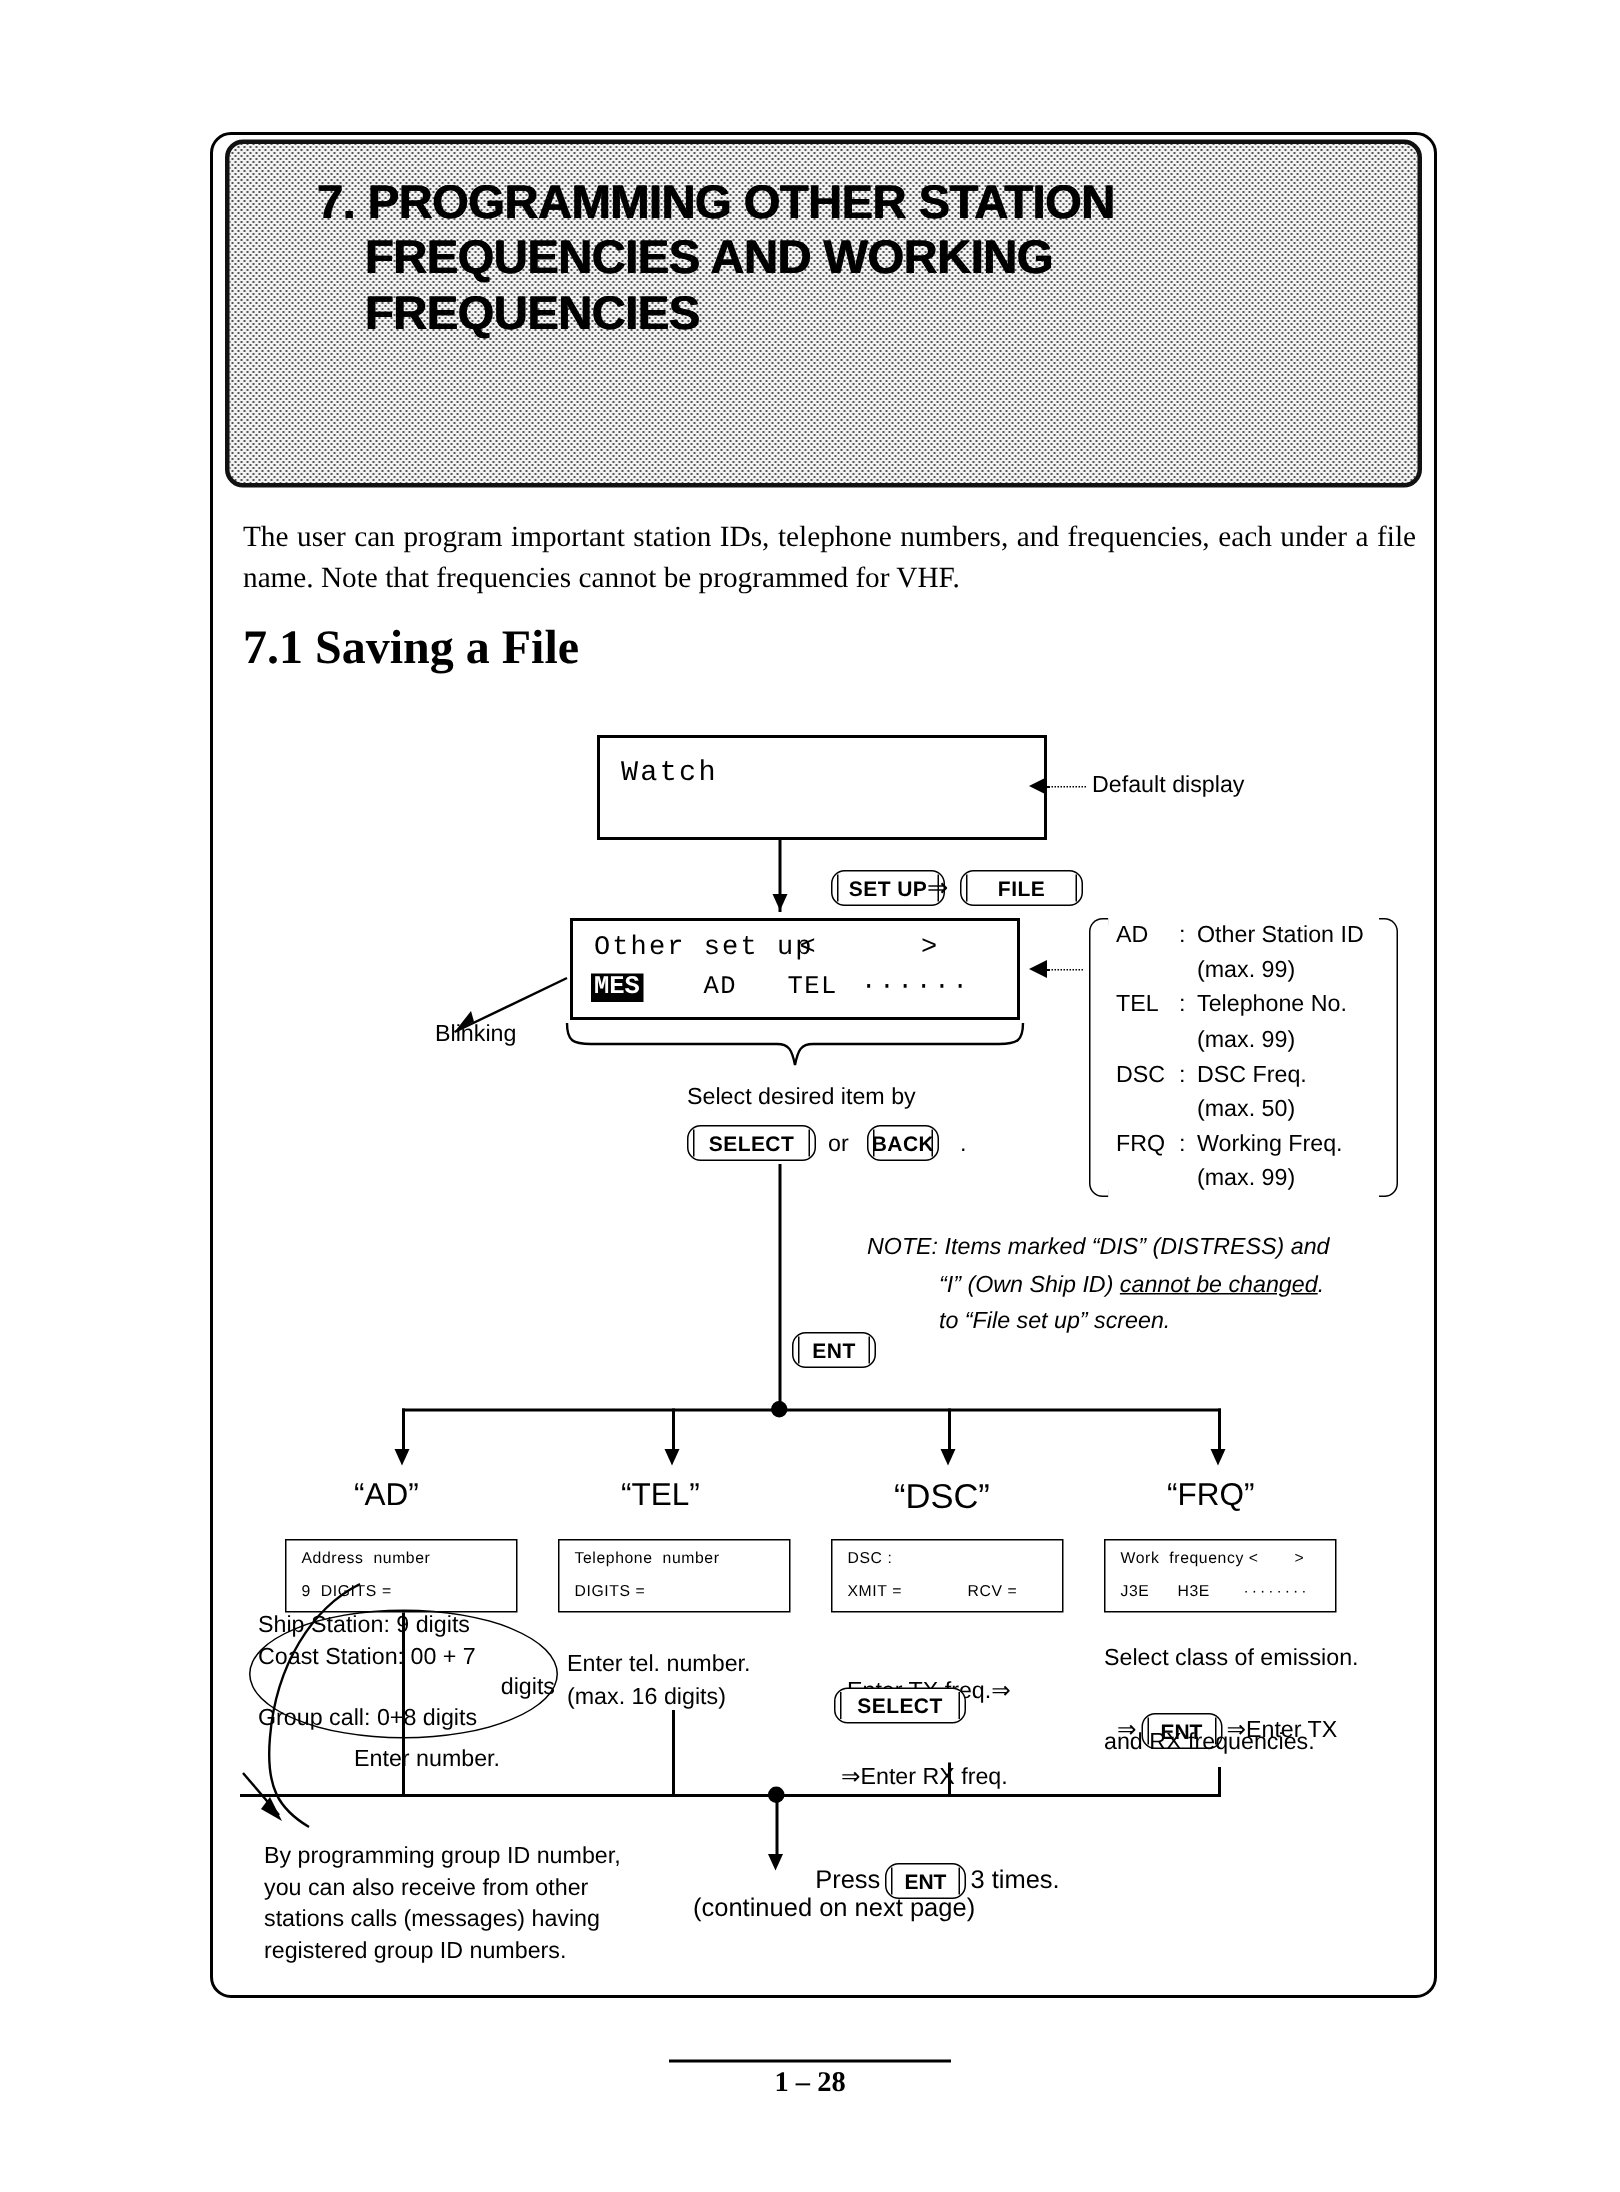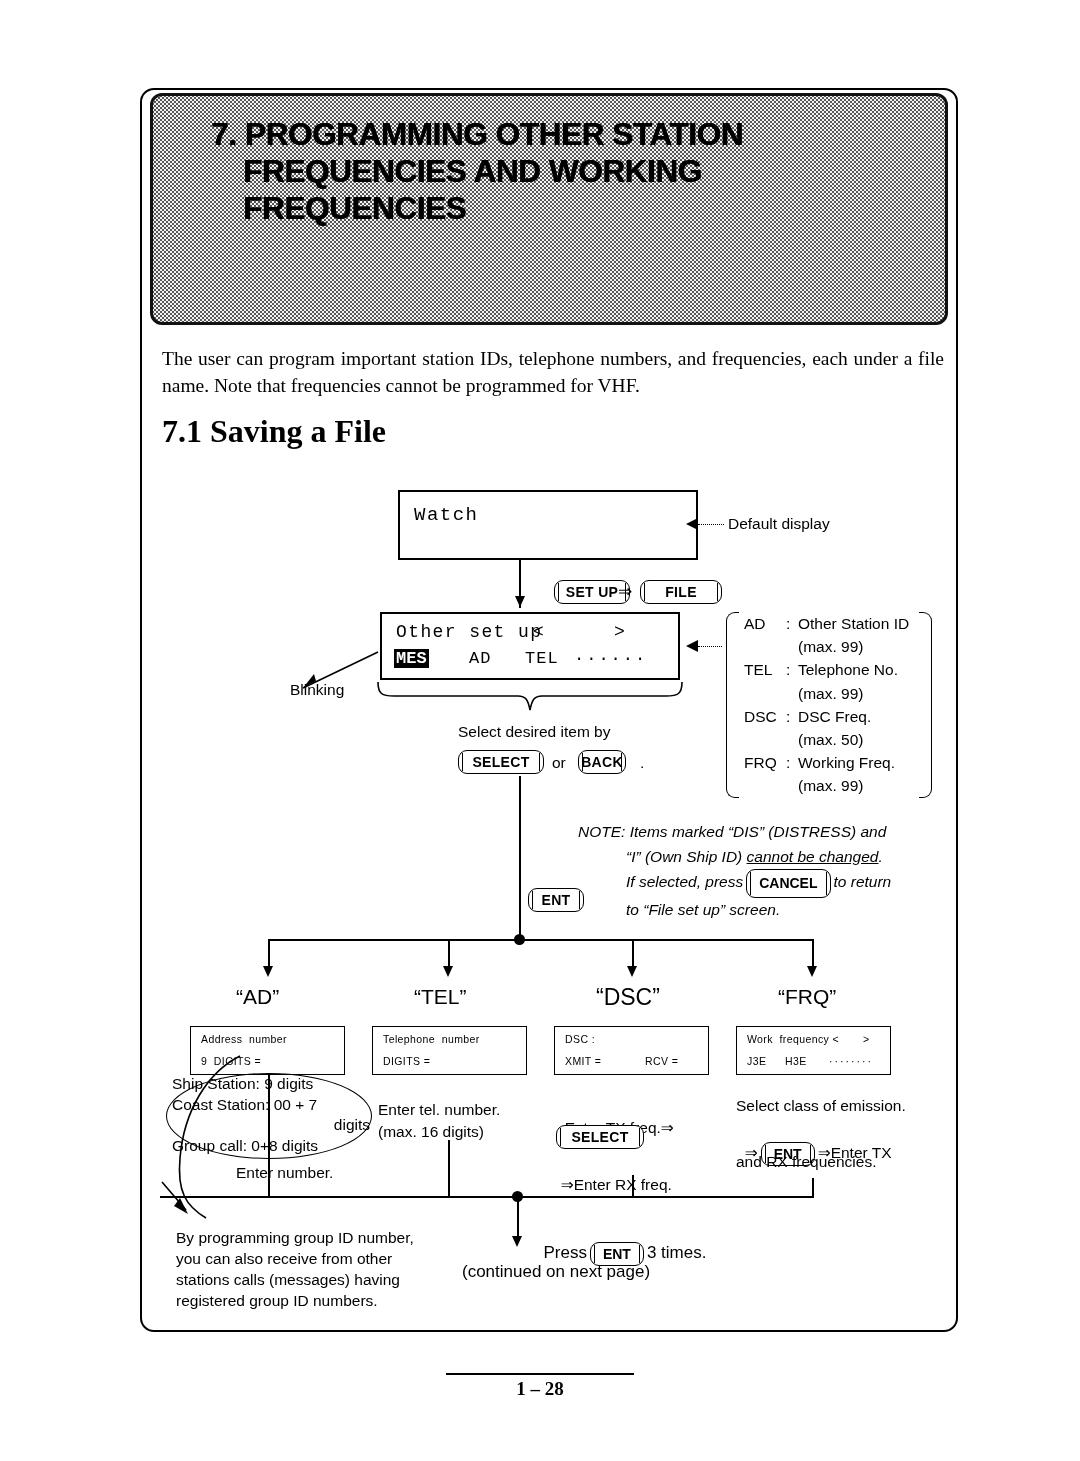--- a/index.html
+++ b/index.html
@@ -250,23 +250,20 @@
 <div class="key" style="left:528px;top:888px;width:56px;height:24px;">ENT</div>
 
 <div id="note">
   <div>
     <span>NOTE:</span>
     <span>Items marked “DIS” (DISTRESS) and</span>
   </div>
   <div class="hang">
     <span>“I” (Own Ship ID) </span><span class="udl">cannot be changed</span><span>.</span>
   </div>
-  <div class="hang">
-    <span>If selected, press</span><span class="key-inline">CANCEL</span><span>to return</span>
-  </div>
   <div class="hang">to “File set up” screen.</div>
 </div>
 
 <div class="hline" style="left:268px;top:939px;width:546px;"></div>
 <div class="dot" style="left:514px;top:934px;"></div>
 
 <div class="vline" style="left:268px;top:939px;height:31px;"></div>
 <div class="arrow-d" style="left:262.5px;top:966px;"></div>
 <div class="vline" style="left:448px;top:939px;height:31px;"></div>
 <div class="arrow-d" style="left:442.5px;top:966px;"></div>

